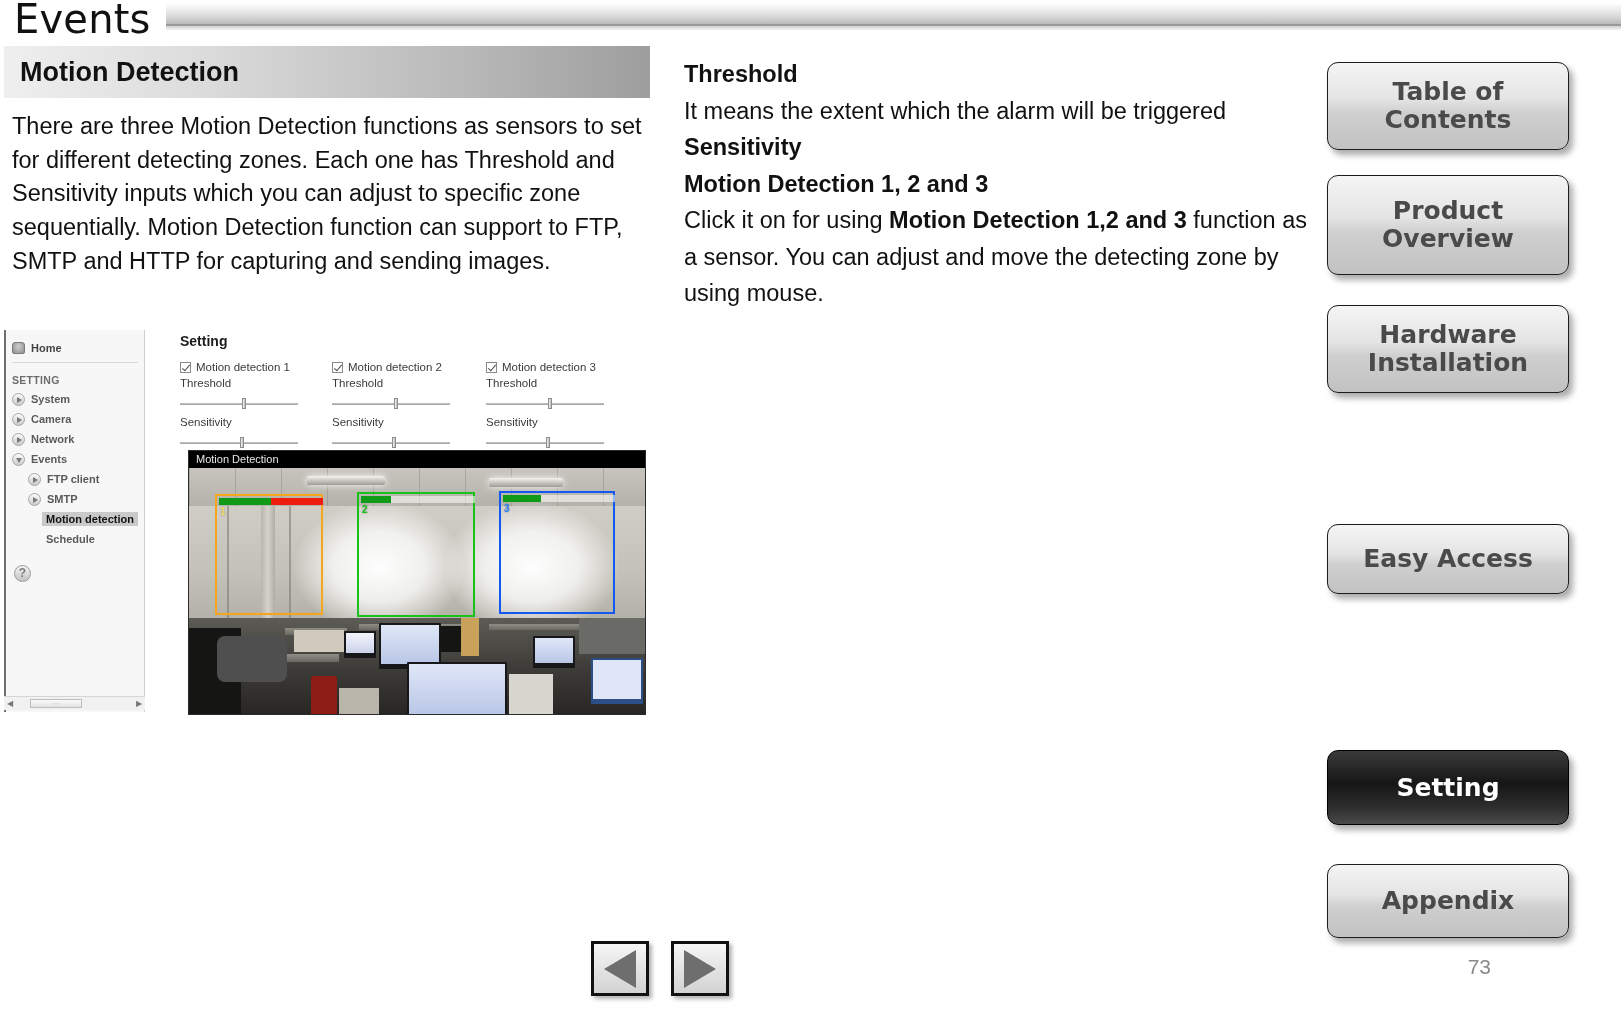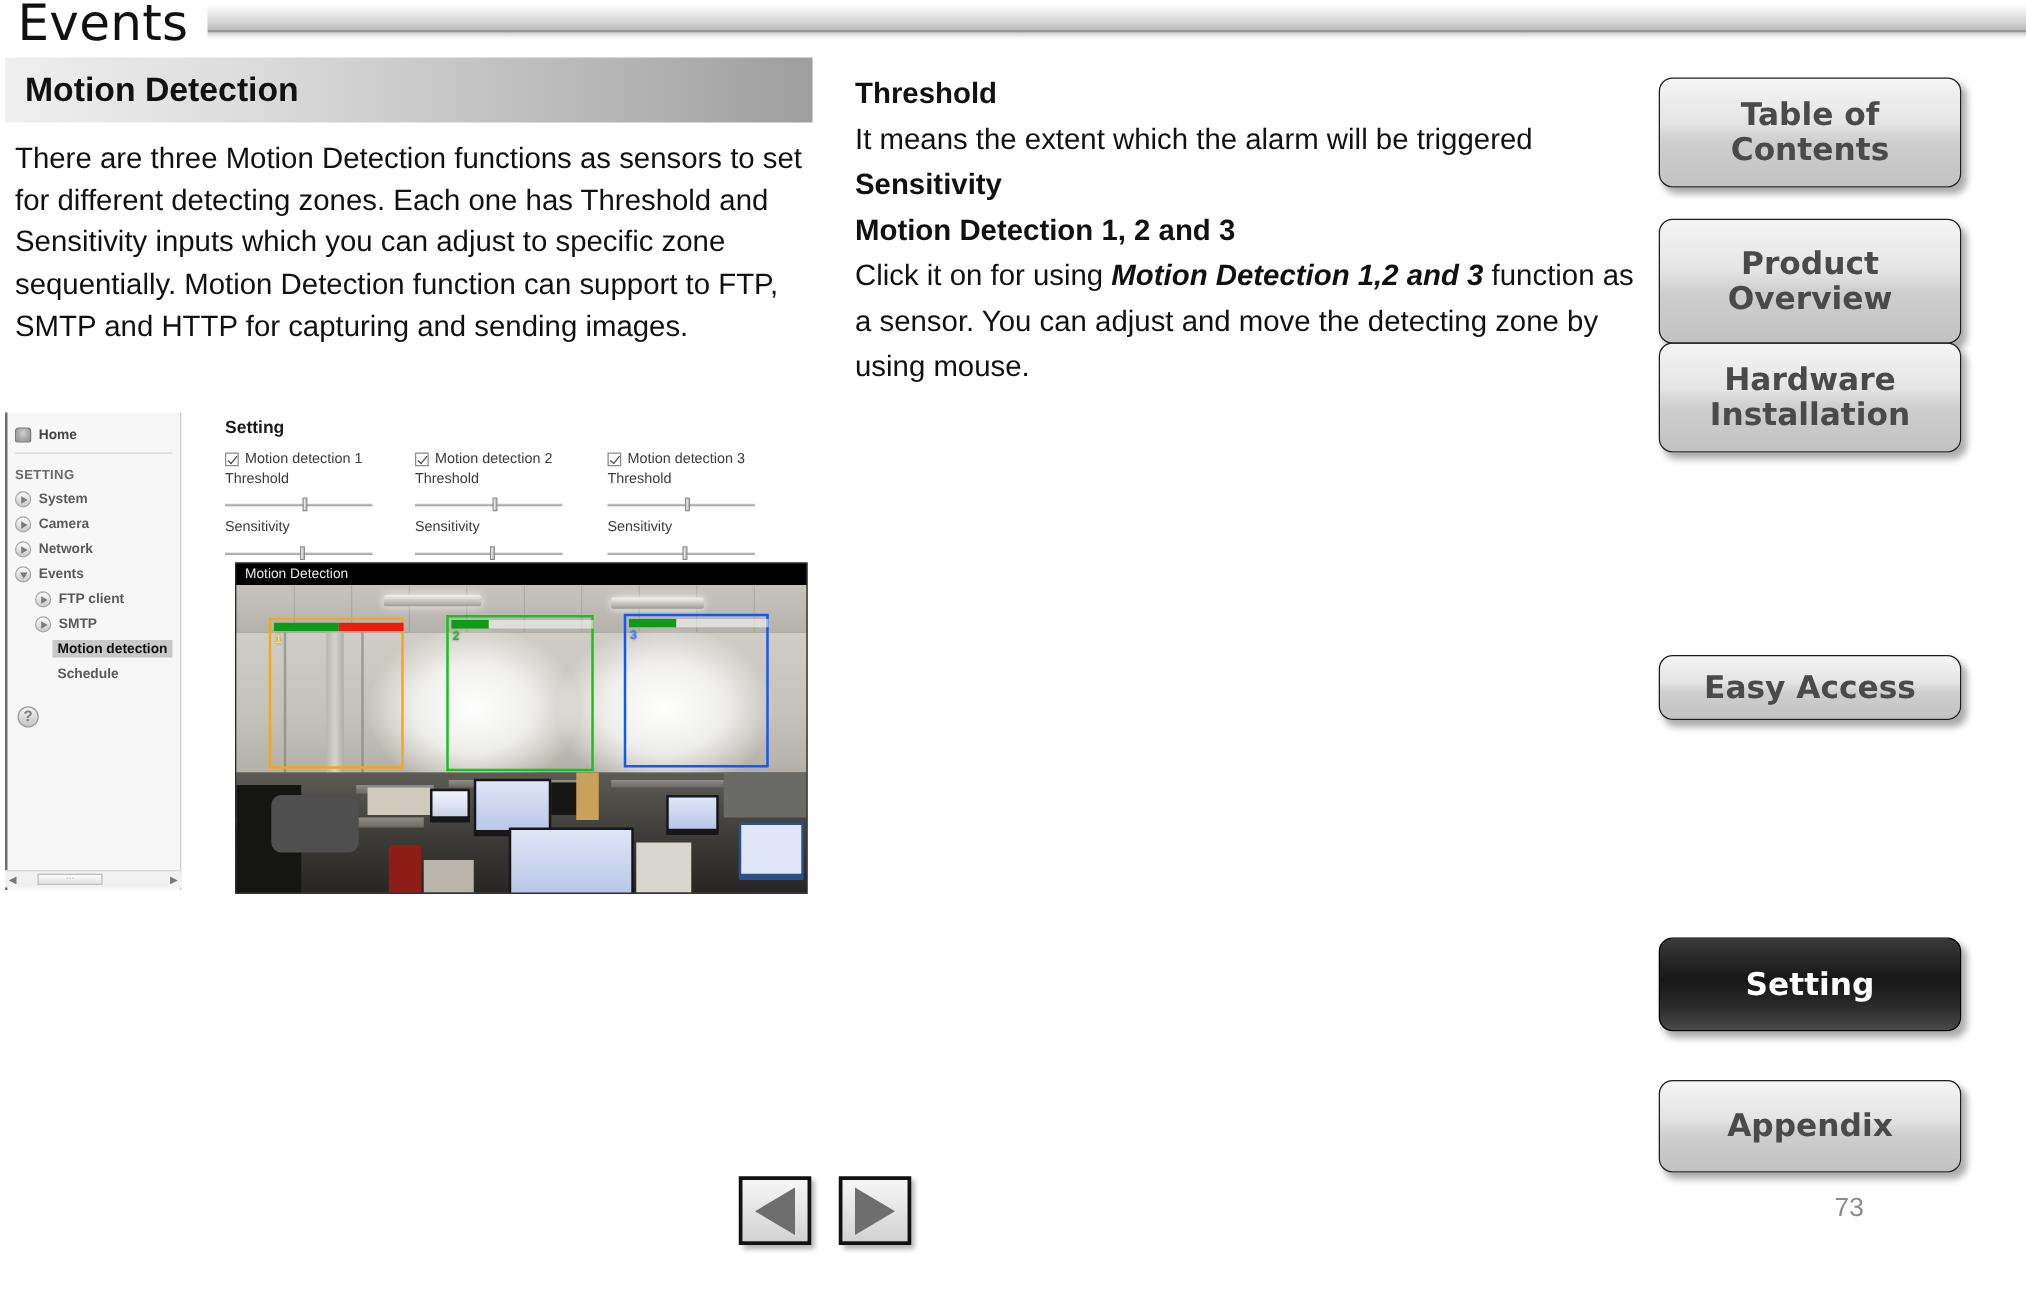--- a/index.html
+++ b/index.html
@@ -42,21 +42,21 @@
   
   .left-col {
     position: absolute; left: 12px; top: 110px; width: 640px;
     font-size: 23.5px; line-height: 33.7px; color: #111;
   }
   .right-col {
     position: absolute; left: 684px; top: 56px; width: 630px;
     font-size: 23.5px; line-height: 36.5px; color: #111;
   }
   .right-col .hd { font-weight: bold; }
-  .right-col b { font-weight: bold; font-style: italic; }
+  .right-col b { font-weight: bold; }
 
   
   .shot { position: absolute; left: 0px; top: 330px; }
 
   .cam-nav {
     position: absolute; left: 4px; top: 0px; width: 141px; height: 382px;
     background: #f7f7f7; border-right: 1px solid #cfcfcf;
     border-left: 2px solid #6f6f6f;
     font-size: 11px; color: #5a5a5a;
     font-family: "Liberation Sans", sans-serif;
@@ -450,24 +450,24 @@
     </div>
   </div>
 
   <div class="side">
     <div class="sbtn" style="top:47px;height:88px;">
       <span>Table of Contents</span>
     </div>
     <div class="sbtn" style="top:160px;height:100px;">
       <span>Product Overview</span>
     </div>
-    <div class="sbtn" style="top:259px;height:88px;">
+    <div class="sbtn" style="top:290px;height:88px;">
       <span>Hardware Installation</span>
     </div>
-    <div class="sbtn" style="top:509px;height:52px;">
+    <div class="sbtn" style="top:509px;height:70px;">
       <span>Easy Access</span>
     </div>
     <div class="sbtn active" style="top:735px;height:75px;">
       <span>Setting</span>
     </div>
     <div class="sbtn" style="top:849px;height:74px;">
       <span>Appendix</span>
     </div>
   </div>
 

